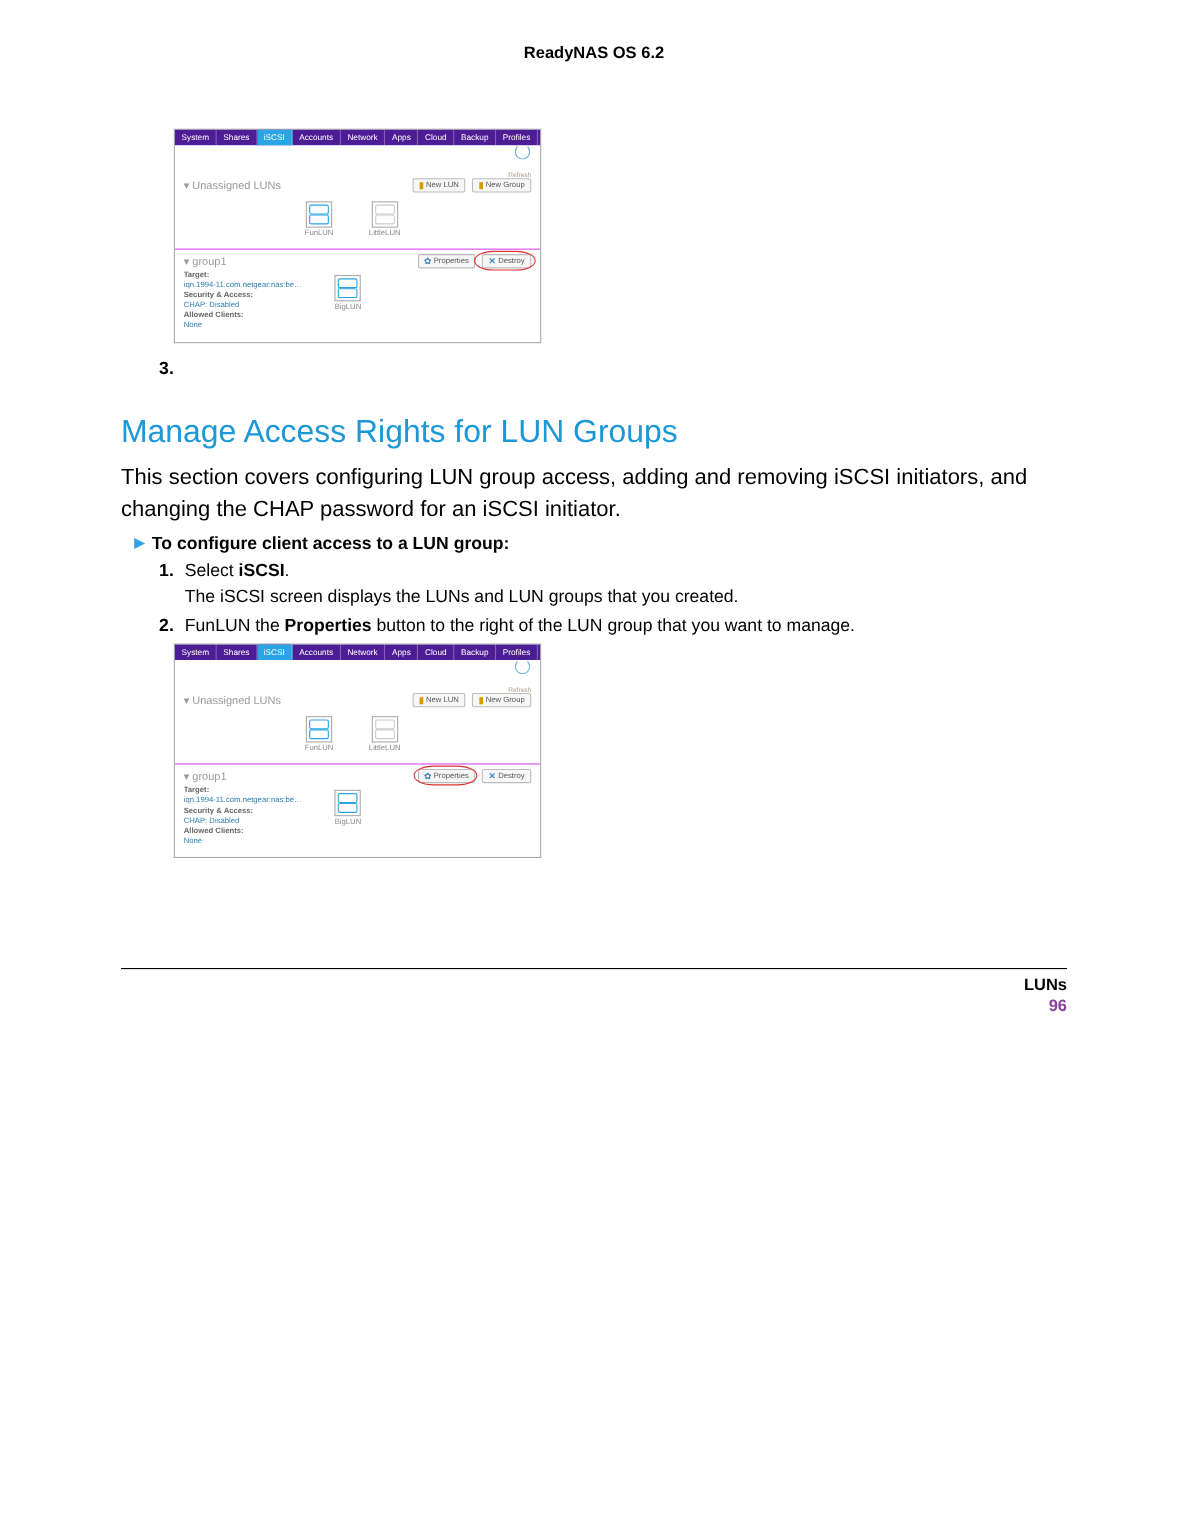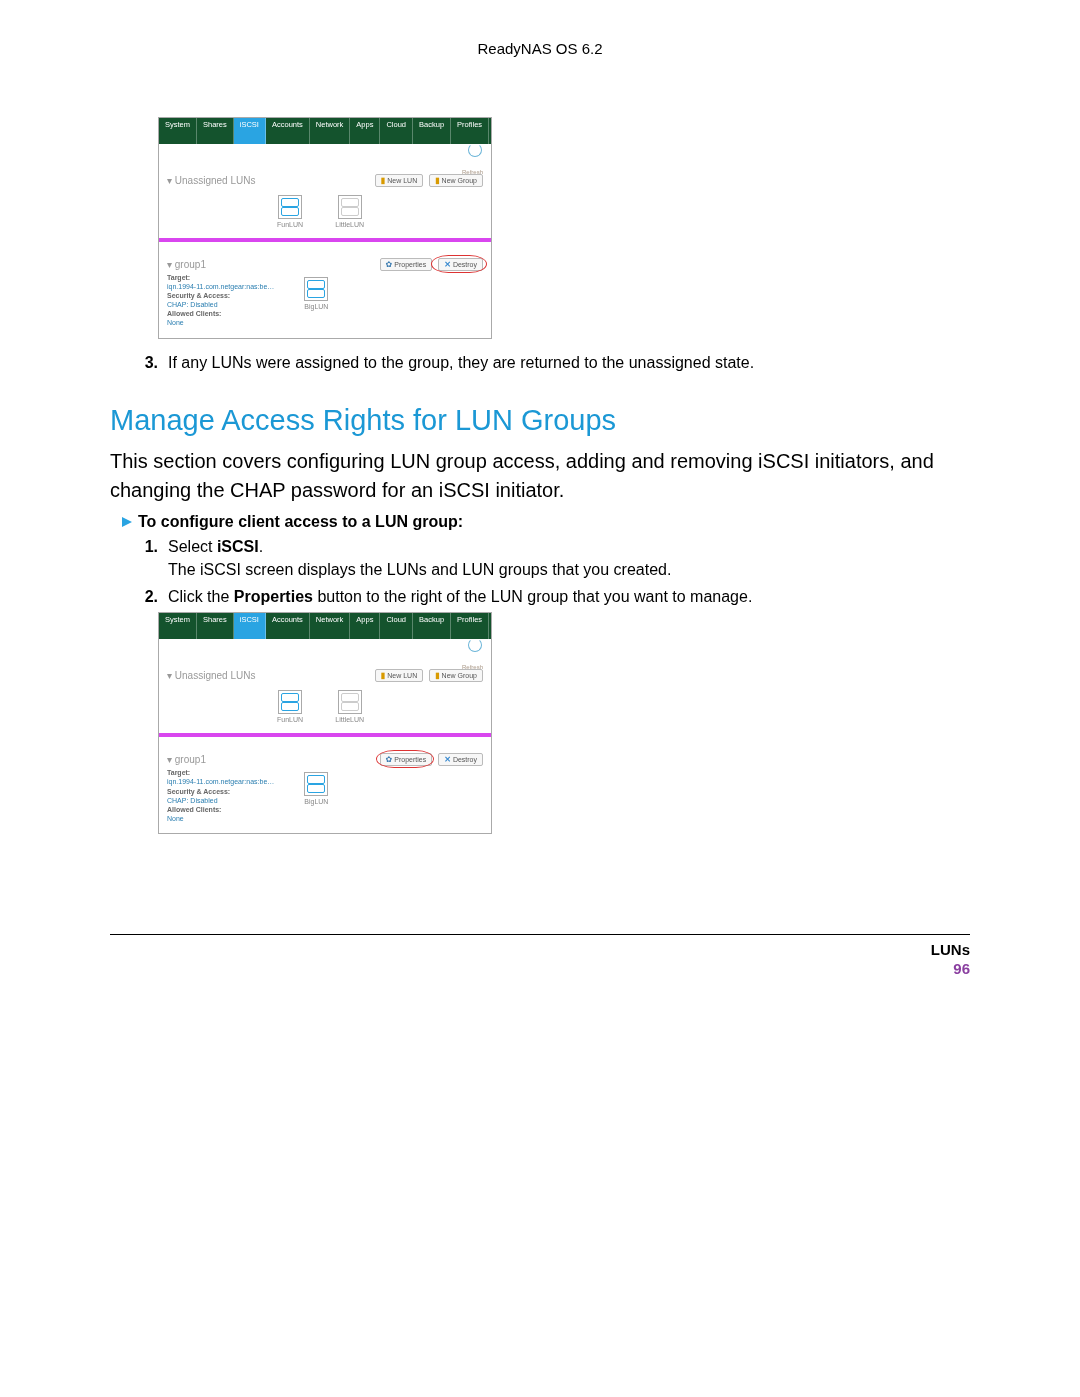--- a/index.html
+++ b/index.html
@@ -10,37 +10,37 @@
     font-size: 16px;
   }
   .page {
     width: 1080px;
     margin: 0 auto;
     padding: 40px 110px 30px 110px;
     box-sizing: border-box;
   }
   .header-title {
     text-align: center;
-    font-weight: normal;
+    font-weight: bold;
     font-size: 15px;
     margin-bottom: 30px;
   }
   .screenshot {
     border: 1px solid #aaa;
     width: 332px;
     margin-left: 48px;
     margin-bottom: 12px;
     background: #fff;
     font-size: 8px;
     color: #888;
   }
   .sshot-tabs {
     display: flex;
-    background: #14532d;
-    height: 26px;
+    background: #4c1d95;
+    height: 14px;
     line-height: 14px;
     color: #fff;
   }
   .sshot-tabs span {
     padding: 0 6px;
     border-right: 1px solid rgba(255,255,255,.3);
     font-size: 7.5px;
     white-space: nowrap;
   }
   .sshot-tabs .active { background: #2aa4e2; }
@@ -98,22 +98,22 @@
     border: 1px solid #2aa4e2;
     border-radius: 2px;
   }
   .lun-ico::before { top: 2px; }
   .lun-ico::after { bottom: 2px; }
   .lun-ico.empty::before, .lun-ico.empty::after { border-color: #ccc; }
   .lun-wrap { display: inline-flex; flex-direction: column; align-items: center; margin-right: 30px; }
   .lun-lbl { font-size: 7px; color:#888; margin-top: 2px; }
   .sshot-luns { margin-left: 110px; margin-top: 8px; }
   .sshot-group {
-    border-top: 4px solid #d946ef;
-    padding: 16px 8px 10px 8px;
+    border-top: 1px solid #d946ef;
+    padding: 4px 8px 10px 8px;
   }
   .grp-name { color:#999; font-size: 10px; }
   .grp-info { font-size: 7px; color:#444; line-height: 1.3; margin-top: 2px;}
   .grp-info .k { font-weight: bold; color:#666; }
   .grp-info .link { color:#2a7eb0; }
   .circle-red {
     position: absolute;
     border: 1.5px solid #d33;
     border-radius: 50% / 80%;
     pointer-events: none;
@@ -239,21 +239,20 @@
               <span class="lun-lbl">BigLUN</span>
             </span>
         </div>
       </div>
     </div>
   </div>
 
   <div class="step-line">
     <span class="step-num">3.</span>
     <div>
-      <div>If any LUNs were assigned to the group, they are returned to the unassigned state.</div>
     </div>
   </div>
 
   <h2 class="h-blue">Manage Access Rights for LUN Groups</h2>
   <p class="body-text">This section covers configuring LUN group access, adding and removing iSCSI initiators, and changing the CHAP password for an iSCSI initiator.</p>
 
 
   <div class="proc-title">
     <span class="tri-icon"></span><span>To configure client access to a LUN group:</span>
   </div>
@@ -261,21 +260,21 @@
   <div class="step-line">
     <span class="step-num">1.</span>
     <div>
       <div><span>Select </span><b>iSCSI</b><span>.</span></div>
       <div>The iSCSI screen displays the LUNs and LUN groups that you created.</div>
     </div>
   </div>
 
   <div class="step-line">
     <span class="step-num">2.</span>
-    <div><span>Click the </span><b>Properties</b><span> button to the right of the LUN group that you want to manage.</span></div>
+    <div><span>FunLUN the </span><b>Properties</b><span> button to the right of the LUN group that you want to manage.</span></div>
   </div>
 
   <div class="screenshot sshot-rel">
     <div class="sshot-tabs">
       <span>System</span>
       <span>Shares</span>
       <span class="active">iSCSI</span>
       <span>Accounts</span>
       <span>Network</span>
       <span>Apps</span>

